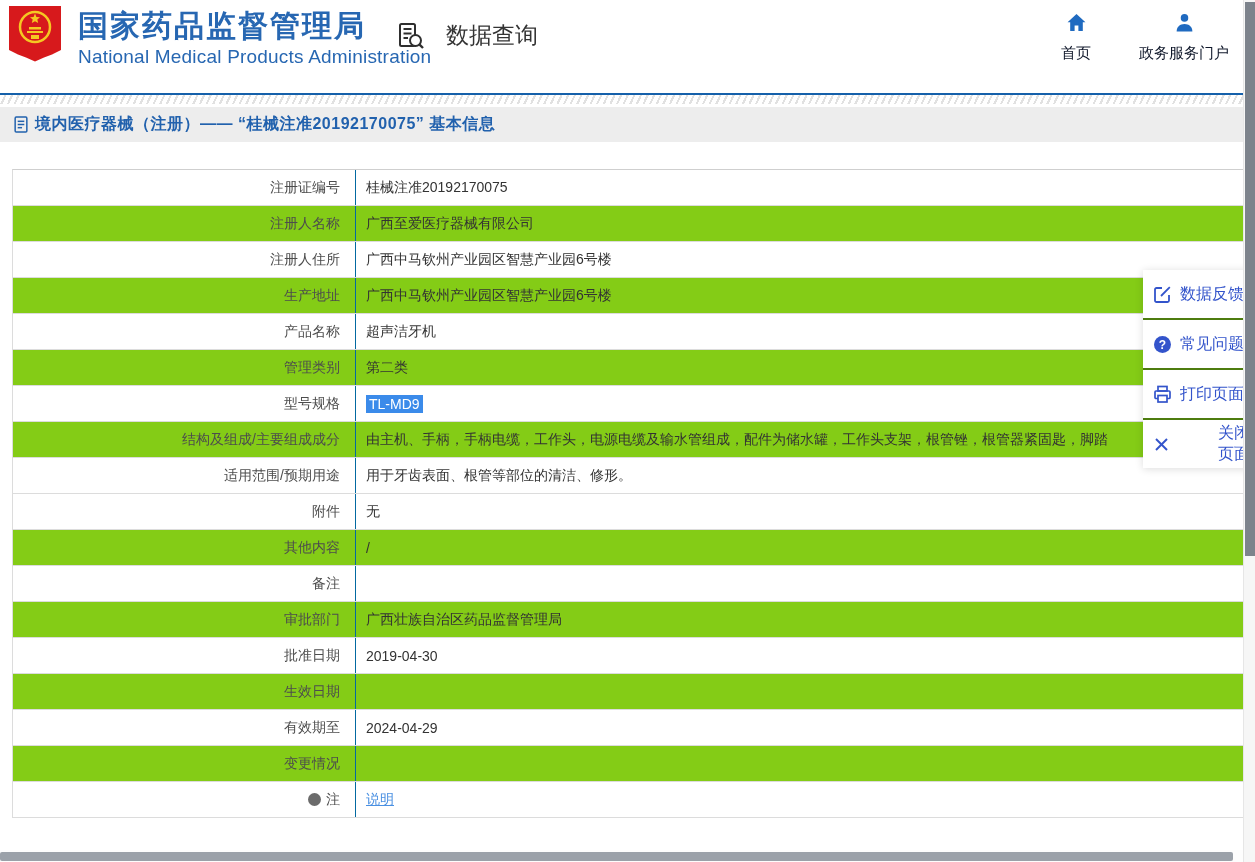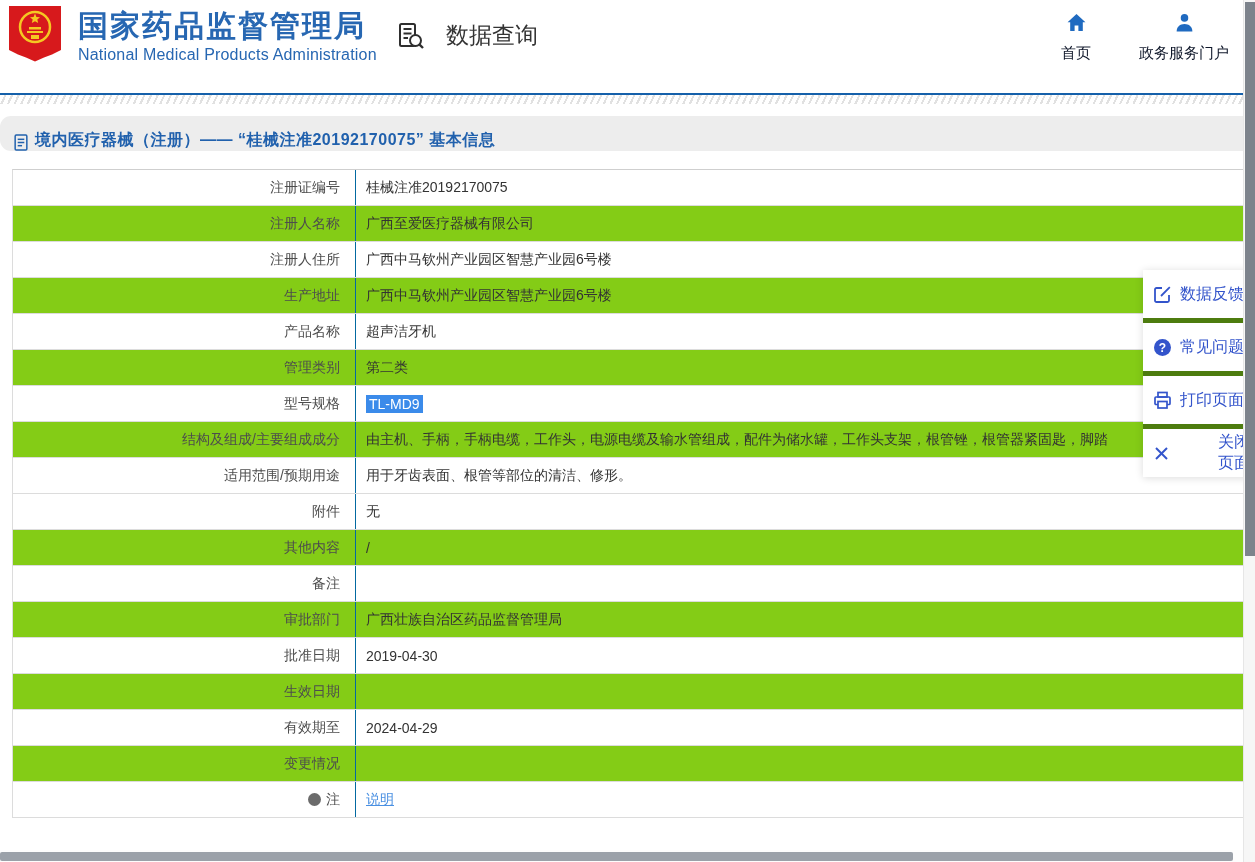--- a/index.html
+++ b/index.html
@@ -6,36 +6,36 @@
   .screen {
     position:relative; width:1255px; height:862px; overflow:hidden;
     background:#fff; font-family:"Liberation Sans","DejaVu Sans",sans-serif;
   }
 
   
   .header { position:absolute; left:0; top:0; width:100%; height:93px; background:#fff; }
   .emblem { position:absolute; left:8px; top:5px; cursor:pointer; }
   .logo-text { position:absolute; left:78px; top:9px; cursor:pointer; }
   .logo-title { font-size:30px; font-weight:bold; color:#2767b2; letter-spacing:2px; line-height:34px; }
-  .logo-sub { font-size:16px; color:#2767b2; margin-top:3px; letter-spacing:0.2px; }
+  .logo-sub { font-size:19px; color:#2767b2; margin-top:3px; letter-spacing:0.2px; }
   .section-block { position:absolute; left:396px; top:20px; display:flex; align-items:center; gap:20px; cursor:pointer; }
   .section-title { font-size:23px; color:#333; }
   .nav-item { position:absolute; top:13px; text-align:center; cursor:pointer; }
   .nav-item .nav-label { font-size:15px; color:#0f172a; margin-top:8px; }
   #nav-home { left:1046px; width:60px; }
   #nav-portal { left:1128px; width:112px; }
 
   
   .blue-line { position:absolute; left:0; top:93px; width:100%; height:2px; background:#1560aa; }
   .stripes { position:absolute; left:0; top:95px; width:100%; height:9px;
     background:repeating-linear-gradient(115deg,#ffffff 0 4px,#e1e1e1 4px 6px); }
 
   
-  .breadcrumb-bar { position:absolute; left:0; top:116px; width:100%; height:35px;
-    background:#ededed; display:flex; align-items:flex-end; padding-left:14px; box-sizing:border-box; gap:7px;border-radius:11px; }
+  .breadcrumb-bar { position:absolute; left:0; top:107px; width:100%; height:35px;
+    background:#ededed; display:flex; align-items:center; padding-left:14px; box-sizing:border-box; gap:7px; }
   .breadcrumb-title { font-size:16px; font-weight:bold; color:#2161ad; letter-spacing:0.5px; }
 
   
   .info-table { position:absolute; left:12px; top:169px; width:1231px;
     border-top:1px solid #cfcfcf; border-left:1px solid #dcdcdc; font-size:14px; }
   .trow { display:flex; height:35px; background:#fff; border-bottom:1px solid #dcdcdc; }
   .trow.shaded { background:#84cc16; }
   .trow.tall { height:61px; }
   .tlabel { flex:none; width:343px; box-sizing:border-box; border-right:1px solid #0369a1;
     display:flex; align-items:center; justify-content:flex-end; padding-right:15px;
@@ -46,21 +46,21 @@
     white-space:normal; line-height:26px; }
   .selected { background:#3b8bea; color:#fff; padding:1px 3px; }
   .vlink { color:#4a90e2; text-decoration:underline; cursor:pointer; }
   .note-icon { display:inline-block; width:13px; height:13px; border-radius:50%;
     background:#6b6b6b; margin-right:5px; flex:none; }
 
   
   .side-menu { position:absolute; left:1143px; top:270px; width:112px; background:#fff;
     box-shadow:0 1px 8px rgba(0,0,0,0.14); z-index:5; }
   .menu-item { height:48px; display:flex; align-items:center; gap:8px; padding-left:10px;
-    color:#3354cb; font-size:16px; border-bottom:5px solid #4d7c0f; cursor:pointer; background:#fff; }
+    color:#3354cb; font-size:16px; border-bottom:2px solid #4d7c0f; cursor:pointer; background:#fff; }
   .menu-item:last-child { border-bottom:none;gap:48px; }
   .menu-item .mi-icon { flex:none; display:flex; align-items:center; }
 
   
   .vscroll { position:absolute; right:0; top:0; width:12px; height:862px; background:#f6f6f6;
     border-left:1px solid #e6e6e6; box-sizing:border-box; z-index:10; }
   .vscroll-thumb { position:absolute; left:1px; top:2px; width:10px; height:554px; background:#7d838c; }
   .hscroll { position:absolute; left:0; bottom:0; width:1243px; height:12px; background:#fdfdfd; z-index:9; }
   .hscroll-thumb { position:absolute; left:0; top:2px; width:1233px; height:9px; background:#9ba1a9; border-radius:2px; }
 </style>

